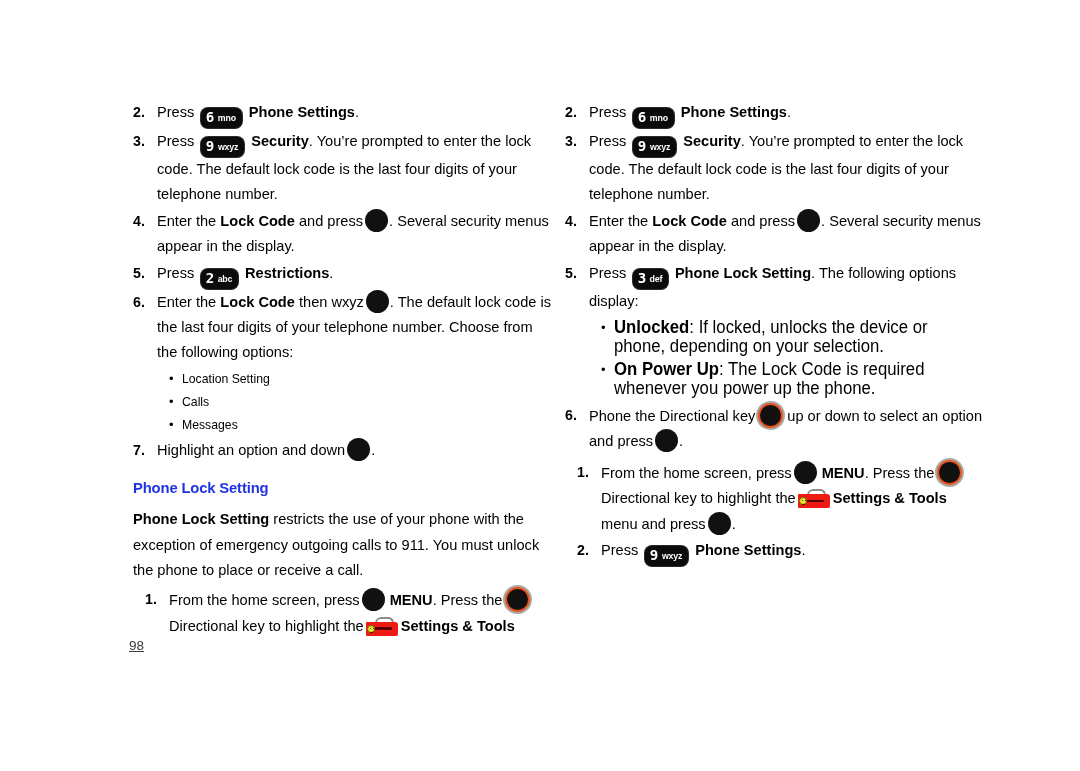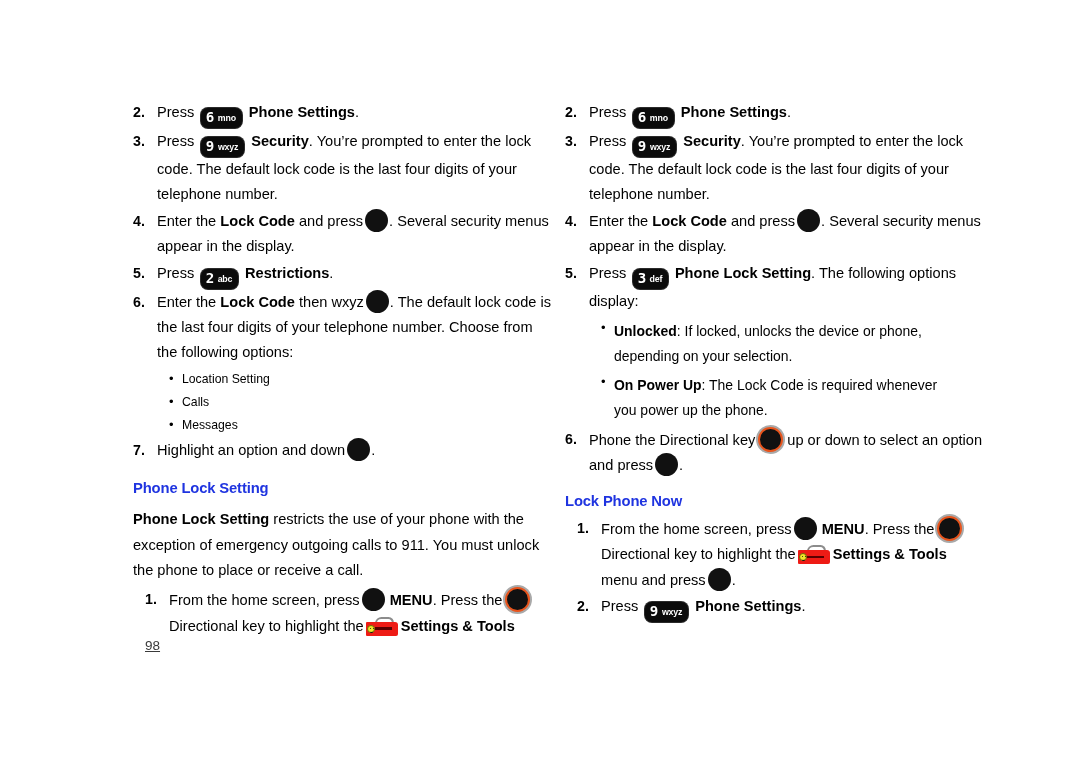--- a/index.html
+++ b/index.html
@@ -106,22 +106,22 @@
   
   .defbullets { margin-left: 36px; }
   .defbullet {
     display: flex;
     align-items: flex-start;
     margin-bottom: 4px;
   }
   .defbullet .bullet-dot { line-height: 20px; font-size: 13px; }
   .defbullet-txt {
     flex: 1 1 auto;
-    font-size: 15px;
-    line-height: 25px;
+    font-size: 18px;
+    line-height: 19px;
   }
   .defbullet-txt .squeeze {
     display: inline-block;
     transform: scaleX(0.93);
     transform-origin: left top;
   }
 
   
   .key {
     display: inline-block;
@@ -236,21 +236,21 @@
     position: absolute;
     left: 1.6px; top: 4.1px;
     width: 3.2px; height: 1.6px;
     border-bottom: 1.2px solid #111;
     border-radius: 0 0 4px 4px;
   }
 
   
   .pagenum {
     position: absolute;
-    left: 145px;
+    left: 129px;
     top: 638px;
     font-size: 13.5px;
     color: #3a3a3a;
     text-decoration: underline;
   }
 </style>
 </head>
 <body>
 
 <div id="page">
@@ -380,21 +380,20 @@
           <span class="bullet-dot">•</span>
           <span class="defbullet-txt"><span class="squeeze"><b>On Power Up</b><span>: The Lock Code is required whenever you power up the phone.</span></span></span>
         </div>
       </div>
 
       <div class="step" style="margin-top:5px;">
         <div class="step-num">6.</div>
         <div class="step-body"><span>Phone the Directional key</span><span class="dirkey"></span><span>up or down to select an option and press</span><span class="okkey"></span><span>.</span></div>
       </div>
 
-      <div class="heading" style="color:#1f34e0; margin-top:12px;">Lock Phone Now</div>
 
       <div class="step" style="margin-top:5px; margin-left:12px;">
         <div class="step-num">1.</div>
         <div class="step-body"><span>From the home screen, press</span><span class="okkey"></span>
           <b>MENU</b><span>. Press the</span><span class="dirkey"></span>
           <span>Directional key to highlight the</span><span class="toolbox"><span class="handle"></span><span class="box"></span><span class="latch"></span><span class="smiley"></span></span><b>Settings &amp; Tools</b>
           <span>menu and press</span><span class="okkey"></span><span>.</span>
         </div>
       </div>
 

